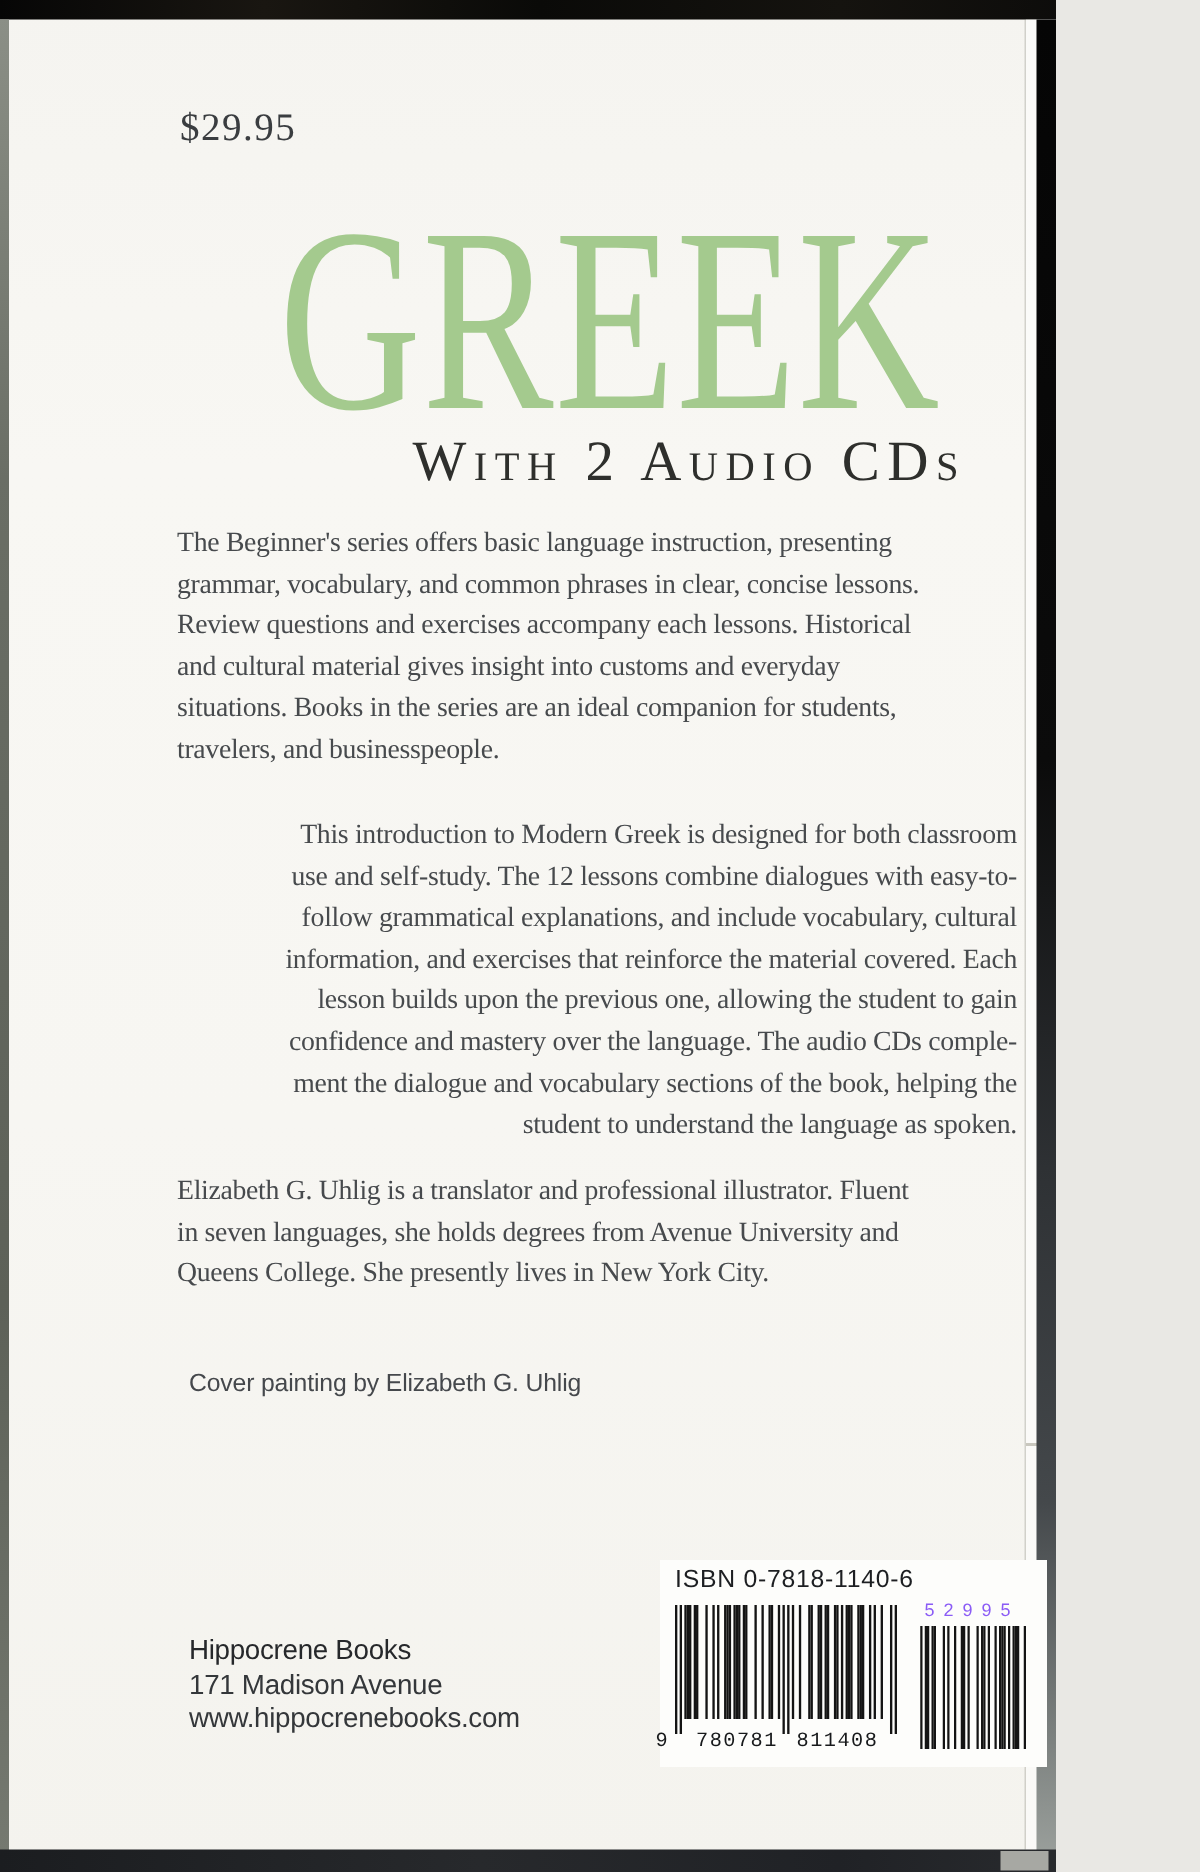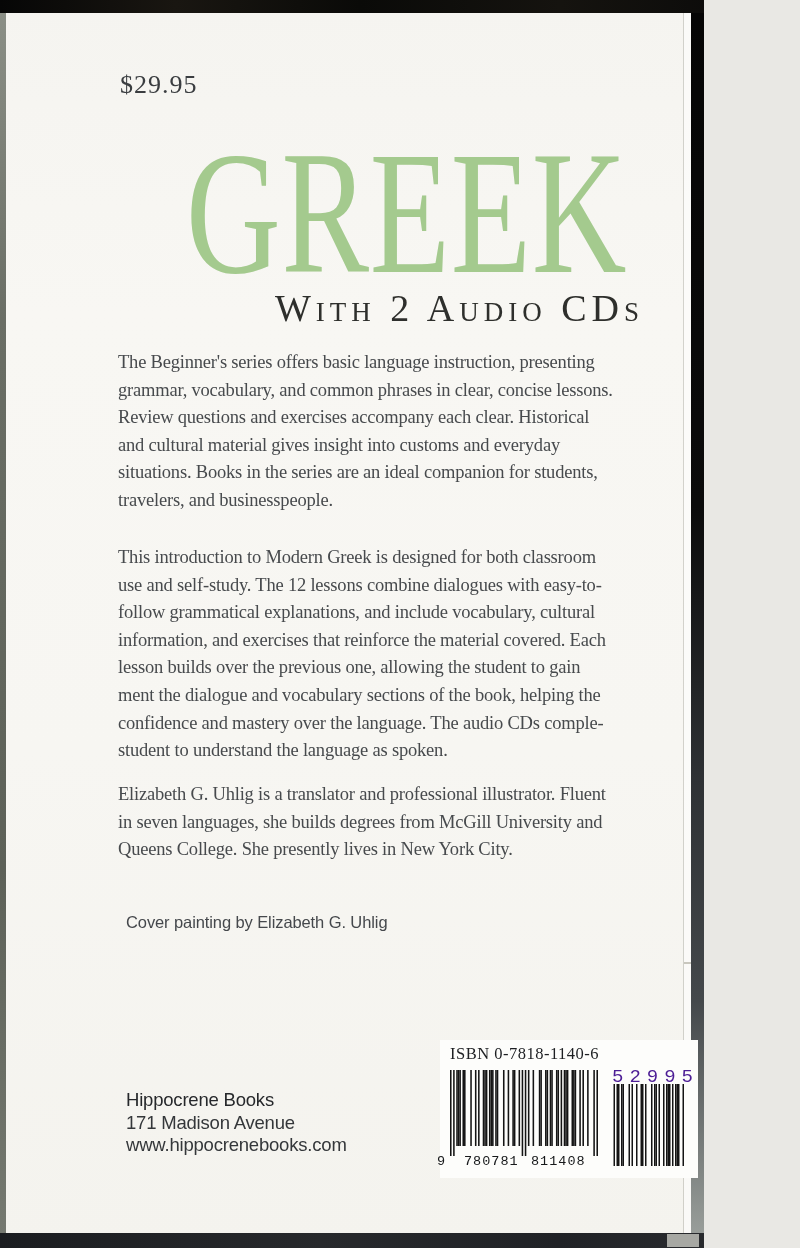--- a/index.html
+++ b/index.html
@@ -32,45 +32,45 @@
   .title-pre{position:absolute;left:8px;top:0;font-variant:small-caps;font-size:31px;
     letter-spacing:6px;color:#2c2d2a;}
   .title-main{position:absolute;left:-2px;top:-10px;font-size:175px;line-height:1;
     color:#a4ca8e;transform:scaleX(0.75);transform-origin:left top;letter-spacing:1px;}
   .title-sub{position:absolute;right:0;top:150px;font-variant:small-caps;font-size:38px;
     letter-spacing:5px;color:#2e2f2c;}
 
   
   .para{left:118px;width:560px;font-size:18.5px;line-height:27.6px;color:#474a4d;
     letter-spacing:-0.2px;}
-  .p1{top:349px;} .p2{top:544px;} .p3{top:781px;font-family:Liberation Serif, serif;}
+  .p1{top:349px;} .p2{top:544px;text-align:right;} .p3{top:781px;font-family:Liberation Serif, serif;}
 
   
   .credits{left:126px;top:911px;font-family:Liberation Sans, sans-serif;font-size:16.5px;
     line-height:23.5px;color:#45484c;letter-spacing:-0.1px;}
 
   
   .publisher{left:126px;top:1089px;font-family:"Liberation Sans",sans-serif;font-size:18.5px;
     line-height:22.5px;color:#34373a;letter-spacing:-0.2px;}
   .publisher .pname{font-weight:normal;color:#26282b;}
 
   
   .isbn-panel{left:440px;top:1040px;width:258px;height:138px;background:#fdfdfb;}
-  .isbn-label{position:absolute;left:10px;top:4px;font-family:Liberation Serif, serif;
+  .isbn-label{position:absolute;left:10px;top:4px;font-family:Liberation Sans, sans-serif;
     font-size:16.5px;color:#1d1f22;letter-spacing:0.5px;white-space:nowrap;}
   .ean-wrap{position:absolute;left:10px;top:30px;width:148px;height:104px;}
   .ean-wrap svg{position:absolute;left:0;top:0;}
   .ean-digits span{position:absolute;font-family:"Liberation Mono","DejaVu Sans Mono",monospace;
     font-size:13.5px;color:#17191b;top:84px;letter-spacing:1px;white-space:nowrap;}
   .ean-digits .d-lead{left:-13px;}
   .ean-digits .d-left{left:14px;}
   .ean-digits .d-right{left:81px;}
   .addon-wrap{position:absolute;left:172px;top:26px;width:72px;height:108px;}
   .addon-digits{position:absolute;left:0;top:0;width:72px;text-align:center;
-    font-family:Liberation Mono, monospace;font-size:19px;color:#4c1d95;
+    font-family:Liberation Sans, sans-serif;font-size:12px;color:#8b5cf6;
     letter-spacing:6px;white-space:nowrap;}
   .addon-wrap svg{position:absolute;left:0;top:18px;}
 
   .tline{white-space:nowrap;}
 </style>
 </head>
 <body>
 
 <div id="cover">
 
@@ -86,38 +86,38 @@
   <div class="abs price">$29.95</div>
 
   <div class="abs title-block">
     <div class="title-main">GREEK</div>
     <div class="title-sub">With 2 Audio CDs</div>
   </div>
 
   <div class="abs para p1">
       <div class="tline">The Beginner's series offers basic language instruction, presenting</div>
       <div class="tline">grammar, vocabulary, and common phrases in clear, concise lessons.</div>
-      <div class="tline">Review questions and exercises accompany each clear. Historical</div>
+      <div class="tline">Review questions and exercises accompany each lessons. Historical</div>
       <div class="tline">and cultural material gives insight into customs and everyday</div>
       <div class="tline">situations. Books in the series are an ideal companion for students,</div>
       <div class="tline">travelers, and businesspeople.</div>
     </div>
   <div class="abs para p2">
       <div class="tline">This introduction to Modern Greek is designed for both classroom</div>
       <div class="tline">use and self-study. The 12 lessons combine dialogues with easy-to-</div>
       <div class="tline">follow grammatical explanations, and include vocabulary, cultural</div>
       <div class="tline">information, and exercises that reinforce the material covered. Each</div>
-      <div class="tline">lesson builds over the previous one, allowing the student to gain</div>
+      <div class="tline">lesson builds upon the previous one, allowing the student to gain</div>
+      <div class="tline">confidence and mastery over the language. The audio CDs comple-</div>
       <div class="tline">ment the dialogue and vocabulary sections of the book, helping the</div>
-      <div class="tline">confidence and mastery over the language. The audio CDs comple-</div>
       <div class="tline">student to understand the language as spoken.</div>
     </div>
   <div class="abs para p3">
       <div class="tline">Elizabeth G. Uhlig is a translator and professional illustrator. Fluent</div>
-      <div class="tline">in seven languages, she builds degrees from McGill University and</div>
+      <div class="tline">in seven languages, she holds degrees from Avenue University and</div>
       <div class="tline">Queens College. She presently lives in New York City.</div>
     </div>
 
   <div class="abs credits">
       <div class="tline">Cover painting by Elizabeth G. Uhlig</div>
     </div>
 
   <div class="abs publisher">
     <div class="pname">Hippocrene Books</div>
     <div>171 Madison Avenue</div>

